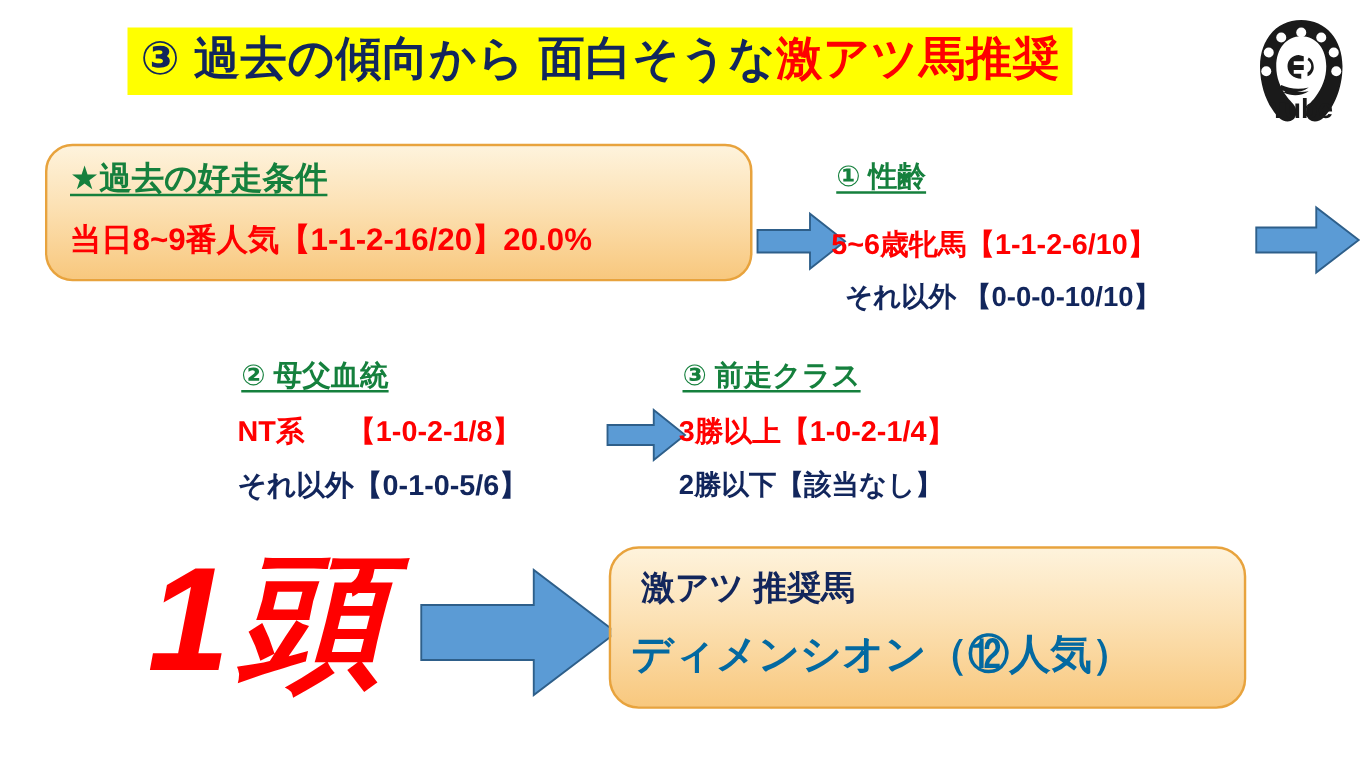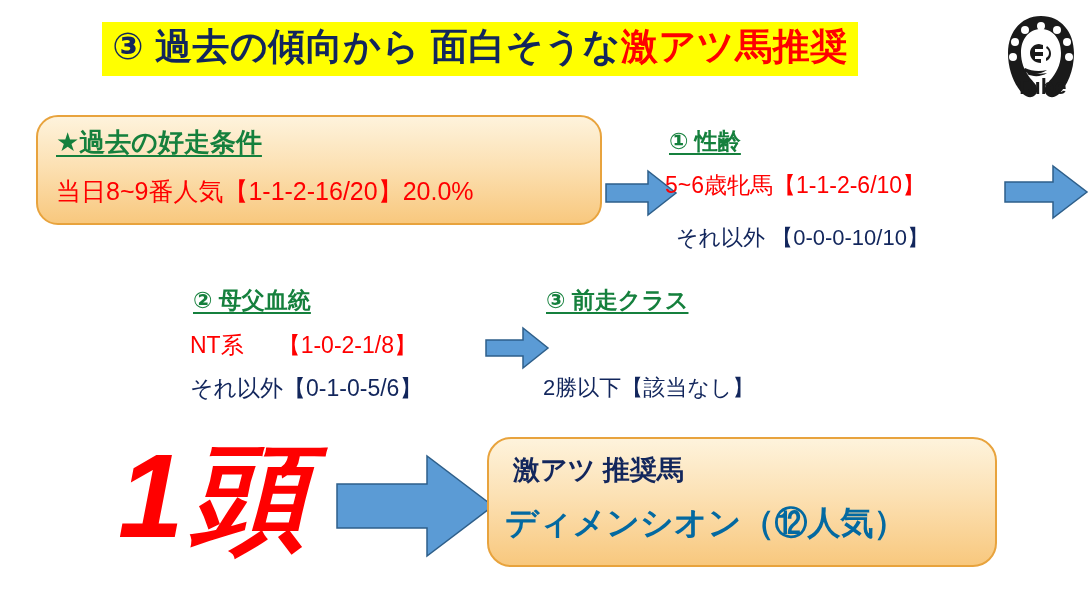--- a/index.html
+++ b/index.html
@@ -74,21 +74,21 @@
 
   
   .hd {
     color: #15803d;
     font-weight: bold;
     text-decoration: underline;
     text-underline-offset: 4px;
     white-space: nowrap;
   }
   .ln {
-    font-weight: normal;
+    font-weight: bold;
     white-space: nowrap;
     text-align: center;
   }
   .red  { color: #FF0000; }
   .navy { color: #12265C; }
 
   
   #cond-title {
     position: absolute;
     left: 56px;
@@ -105,21 +105,21 @@
   
   #sec1-title {
     position: absolute;
     left: 669px;
     top: 126px;
     font-size: 23px;
   }
   #sec1-a {
     position: absolute;
     left: 665px;
-    top: 170px;
+    top: 180px;
     font-size: 23px;
   }
   #sec1-b {
     position: absolute;
     left: 676px;
     top: 223px;
     font-size: 22px;
   }
 
   
@@ -257,20 +257,21 @@
   <div class="ln red" id="sec2-a"><span>NT系</span><span class="gap"></span><span>【1-0-2-1/8】</span></div>
   <div class="ln navy" id="sec2-b">それ以外【0-1-0-5/6】</div>
 
   <div class="arrow" id="arrow-2">
     <svg viewBox="0 0 66 46" width="66" height="46" preserveAspectRatio="none">
       <polygon points="2,15 39,15 39,3 64,23 39,43 39,31 2,31" fill="#5B9BD5" stroke="#2E5F8A" stroke-width="1.5"></polygon>
     </svg>
   </div>
 
   <div class="hd" id="sec3-title">③ 前走クラス</div>
+  <div class="ln red" id="sec3-a">3勝以上【1-0-2-1/4】</div>
   <div class="ln navy" id="sec3-b">2勝以下【該当なし】</div>
 
   <div id="count-big">1頭</div>
 
   <div class="arrow" id="arrow-4">
     <svg viewBox="0 0 160 108" width="160" height="108" preserveAspectRatio="none">
       <polygon points="2,32 92,32 92,4 158,54 92,104 92,76 2,76" fill="#5B9BD5" stroke="#2E5F8A" stroke-width="1.5"></polygon>
     </svg>
   </div>
 

